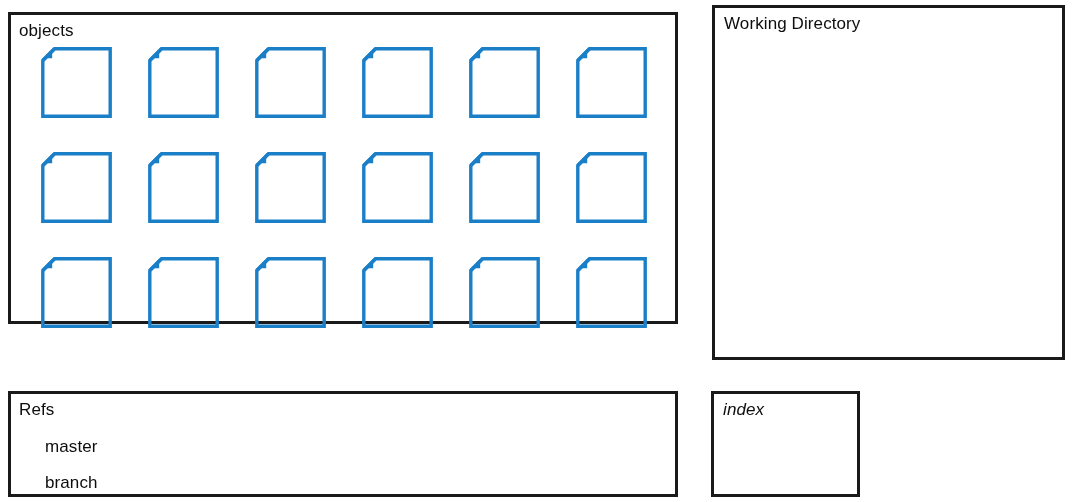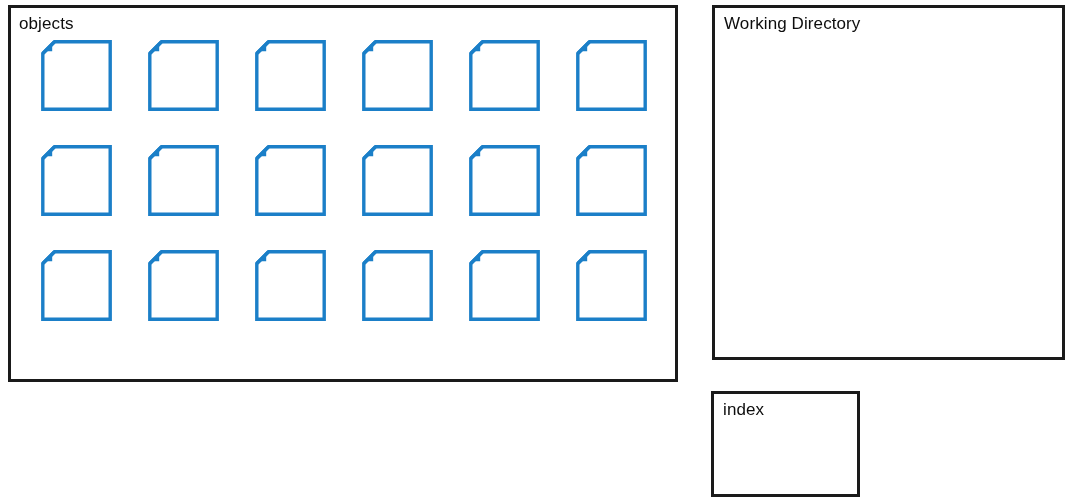--- a/index.html
+++ b/index.html
@@ -34,23 +34,23 @@
     color: #0d0d0d;
     font-size: 17px;
     line-height: 20px;
     letter-spacing: 0.1px;
     white-space: nowrap;
   }
 
   
   #objects-panel {
     left: 8px;
-    top: 5px;
+    top: 12px;
     width: 670px;
-    height: 377px;
+    height: 312px;
   }
   #objects-panel .panel-label {
     left: 8px;
     top: 6px;
   }
 
   #objects-grid {
     position: absolute;
     left: 30px;
     top: 32px;
@@ -109,20 +109,21 @@
   }
   #refs-item-0 { top: 43px; }
   #refs-item-1 { top: 79px; }
 
   
   #index-panel {
     left: 711px;
     top: 391px;
     width: 149px;
     height: 106px;
+    font-style: italic;
   }
   #index-panel .panel-label {
     left: 9px;
     top: 6px;
   }
 </style>
 </head>
 <body>
 
 <div id="canvas">
@@ -257,18 +258,25 @@
             <path d="M 4.6 11.2 L 11.2 4.6 L 11.2 11.2 Z" fill="#1b7fc8"></path>
           </svg>
         </span>
       </div>
   </div>
 
   <div class="panel" id="workdir-panel">
     <div class="panel-label">Working Directory</div>
   </div>
 
+  <div class="panel" id="refs-panel">
+    <div class="panel-label">Refs</div>
+
+    <div class="refs-child" id="refs-item-0">master</div>
+
+    <div class="refs-child" id="refs-item-1">branch</div>
+  </div>
 
   <div class="panel" id="index-panel">
     <div class="panel-label">index</div>
   </div>
 
 </div>
 
 </body></html>

